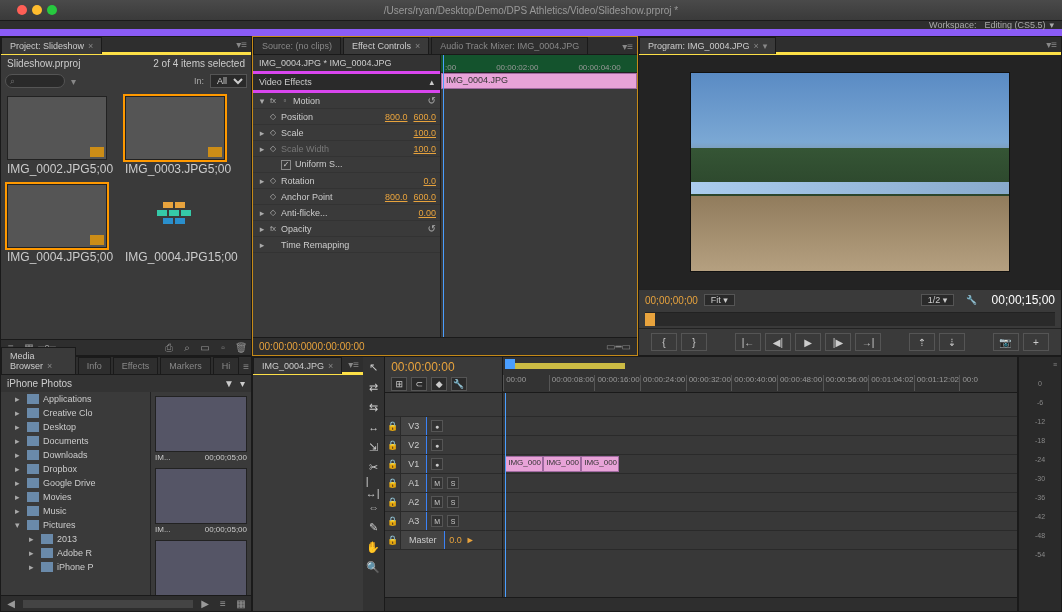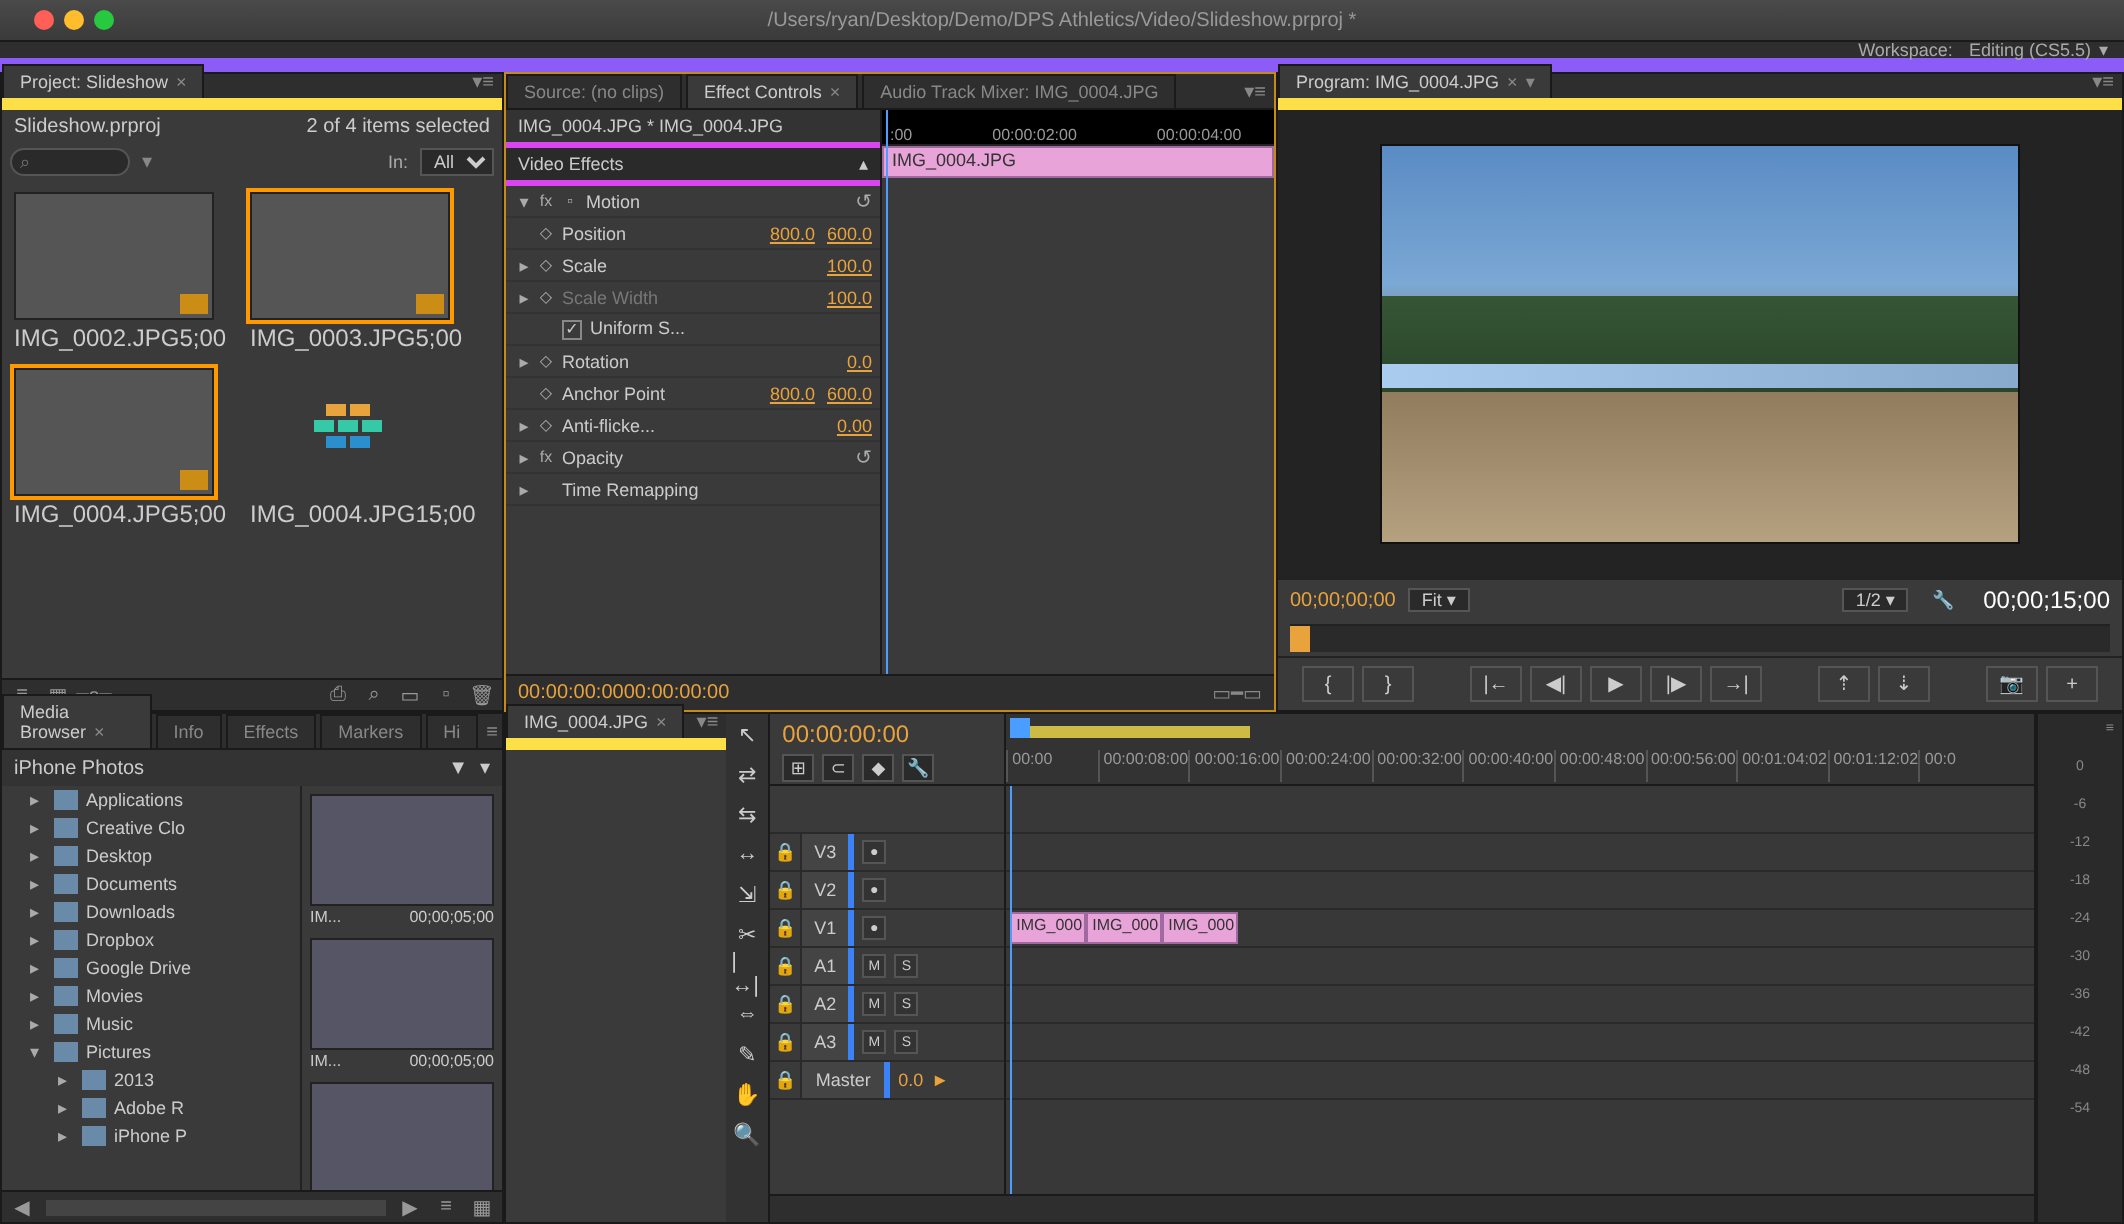--- a/index.html
+++ b/index.html
@@ -6,21 +6,21 @@
 body { background:#2a2a2a; color:#ccc; font-size:10px; width:1062px; height:612px; overflow:hidden; }
 .titlebar { height:20px; background:linear-gradient(#4a4a4a,#3a3a3a); display:flex; align-items:center; padding:0 17px; color:#999; font-size:10px; }
 .traffic { display:flex; gap:5px; margin-right:auto; }
 .dot { width:10px; height:10px; border-radius:50%; }
 .dot.red{background:#ff5f56}.dot.yellow{background:#ffbd2e}.dot.green{background:#27c93f}
 .titlebar .path{position:absolute;left:50%;transform:translateX(-50%);}
 .workspace-bar{height:16px;background:#2e2e2e;border-top:1px solid #1a1a1a;border-bottom:7px solid #8b5cf6;display:flex;justify-content:flex-end;align-items:center;padding:0 8px;font-size:9px;color:#aaa}
 .workspace-bar .wlabel{margin-right:8px}
 .main{display:flex;height:320px}
 .panel{background:#3a3a3a;border:1px solid #1a1a1a;display:flex;flex-direction:column}
-.tab-row{display:flex;background:#2e2e2e;border-bottom:6px solid #fde047;height:18px;align-items:flex-end}
+.tab-row{display:flex;background:#2e2e2e;border-bottom:3px solid #fde047;height:18px;align-items:flex-start}
 .tab{padding:3px 8px;background:#3a3a3a;border:1px solid #1a1a1a;border-bottom:none;font-size:9px;color:#ccc;margin-right:2px;cursor:pointer}
 .tab.inactive{background:#2e2e2e;color:#888}
 .tab .x{margin-left:4px;color:#888}
 .project{width:252px}
 .project-hdr{padding:3px 6px;font-size:10px;color:#ccc;display:flex;justify-content:space-between}
 .project-search{display:flex;padding:2px 4px;gap:6px;align-items:center}
 .project-search input{background:#2a2a2a;border:1px solid #555;color:#ccc;font-size:9px;padding:1px 4px;border-radius:8px;width:60px}
 .project-search .in{margin-left:auto;color:#aaa;font-size:9px}
 .project-search select{background:#2a2a2a;color:#ccc;border:1px solid #555;font-size:9px;padding:0 2px}
 .thumbs{display:flex;flex-wrap:wrap;padding:6px;gap:8px;flex:1;align-content:flex-start}
@@ -41,21 +41,21 @@
 .eff-head{background:#333;padding:3px 6px;font-size:9px;border-bottom:3px solid #d946ef}
 .eff-head.dark{background:#2a2a2a;display:flex;justify-content:space-between}
 .eff-row{display:flex;align-items:center;padding:2px 4px;font-size:9px;border-bottom:1px solid #333;height:16px}
 .eff-row .tw{width:10px;color:#aaa;text-align:center}
 .eff-row .ic2{width:12px;color:#aaa;text-align:center;font-size:8px}
 .eff-row .lbl{flex:1;color:#ccc;padding-left:2px}
 .eff-row .val{color:#e8a33d;text-decoration:underline;margin-right:6px}
 .eff-row .val2{color:#e8a33d;text-decoration:underline}
 .eff-row.dim .lbl,.eff-row.dim .val{color:#777}
 .eff-right{flex:1;background:#3a3a3a;position:relative}
-.eff-ruler{height:18px;background:#000000;border-bottom:1px solid #222;font-size:8px;color:#999;display:flex;align-items:flex-end;padding:0 4px;gap:40px}
+.eff-ruler{height:18px;background:#14532d;border-bottom:1px solid #222;font-size:8px;color:#999;display:flex;align-items:flex-end;padding:0 4px;gap:40px}
 .clip-bar{height:16px;background:#e8a3d8;border:1px solid #a06aa0;font-size:9px;color:#333;padding:1px 4px;margin:0}
 .eff-playhead{position:absolute;top:0;bottom:0;left:2px;width:1px;background:#4a9eff}
 .eff-foot{height:18px;background:#2e2e2e;border-top:1px solid #1a1a1a;display:flex;align-items:center;padding:0 6px}
 .tc{color:#e8a33d;font-size:10px}
 
 .program{flex:1}
 .prog-view{flex:1;background:#232323;display:flex;align-items:center;justify-content:center;padding:4px}
 .prog-img{width:320px;height:200px;background:linear-gradient(180deg,#5a8bc4 0%,#7ba8d4 35%,#8a7556 55%,#b5a080 100%);position:relative;border:1px solid #111}
 .prog-img::before{content:"";position:absolute;left:0;right:0;top:38%;height:24%;background:linear-gradient(180deg,#355535,#2b452b)}
 .prog-img::after{content:"";position:absolute;left:0;right:0;top:55%;height:12px;background:linear-gradient(90deg,#aaccee,#88aacc)}
@@ -97,21 +97,21 @@
 .tl-ruler{flex:1;position:relative;background:#333}
 .tl-ruler .marks{position:absolute;top:18px;left:0;right:12px;height:16px;display:flex;font-size:8px;color:#999}
 .tl-ruler .marks span{width:66px;border-left:1px solid #555;padding-left:2px}
 .tl-ruler .wab{position:absolute;top:6px;left:2px;width:120px;height:6px;background:#ccbb44}
 .tl-ruler .ph{position:absolute;top:2px;left:2px;width:10px;height:10px;background:#4a9eff}
 .tracks{flex:1;display:flex;overflow:hidden}
 .track-heads{width:118px;border-right:1px solid #1a1a1a}
 .track-lanes{flex:1;position:relative;background:#383838}
 .trk{height:19px;border-bottom:1px solid #2a2a2a;display:flex;align-items:center;font-size:9px}
 .trk .lock{width:16px;text-align:center;color:#999;border-right:1px solid #2a2a2a;height:100%;display:flex;align-items:center;justify-content:center}
-.trk .tname{background:#444;width:26px;text-align:left;border-right:3px solid #3b82f6;height:100%;display:flex;align-items:center;justify-content:center}
+.trk .tname{background:#444;width:26px;text-align:left;border-right:1px solid #3b82f6;height:100%;display:flex;align-items:center;justify-content:center}
 .trk .opts{flex:1;display:flex;gap:4px;padding-left:4px;align-items:center}
 .trk .opts .o{width:12px;height:12px;background:#333;border:1px solid #555;font-size:7px;display:flex;align-items:center;justify-content:center}
 .trk.master .opts{color:#e8a33d}
 .lane{height:19px;border-bottom:1px solid #2a2a2a;position:relative}
 .clip{position:absolute;top:1px;height:16px;background:#e8a3d8;border:1px solid #a06aa0;font-size:8px;color:#333;padding:1px 2px;overflow:hidden}
 .tl-foot{height:14px;background:#2e2e2e;border-top:1px solid #1a1a1a}
 .tl-playhead{position:absolute;top:0;bottom:0;left:2px;width:1px;background:#4a9eff;z-index:5}
 
 .audio-meter{width:44px;background:#2a2a2a;border:1px solid #1a1a1a;display:flex;flex-direction:column;align-items:center;padding:4px 0;gap:12px;font-size:7px;color:#888}
 .chk{width:10px;height:10px;border:1px solid #888;display:inline-flex;align-items:center;justify-content:center;font-size:8px;color:#ccc;margin-right:4px}

